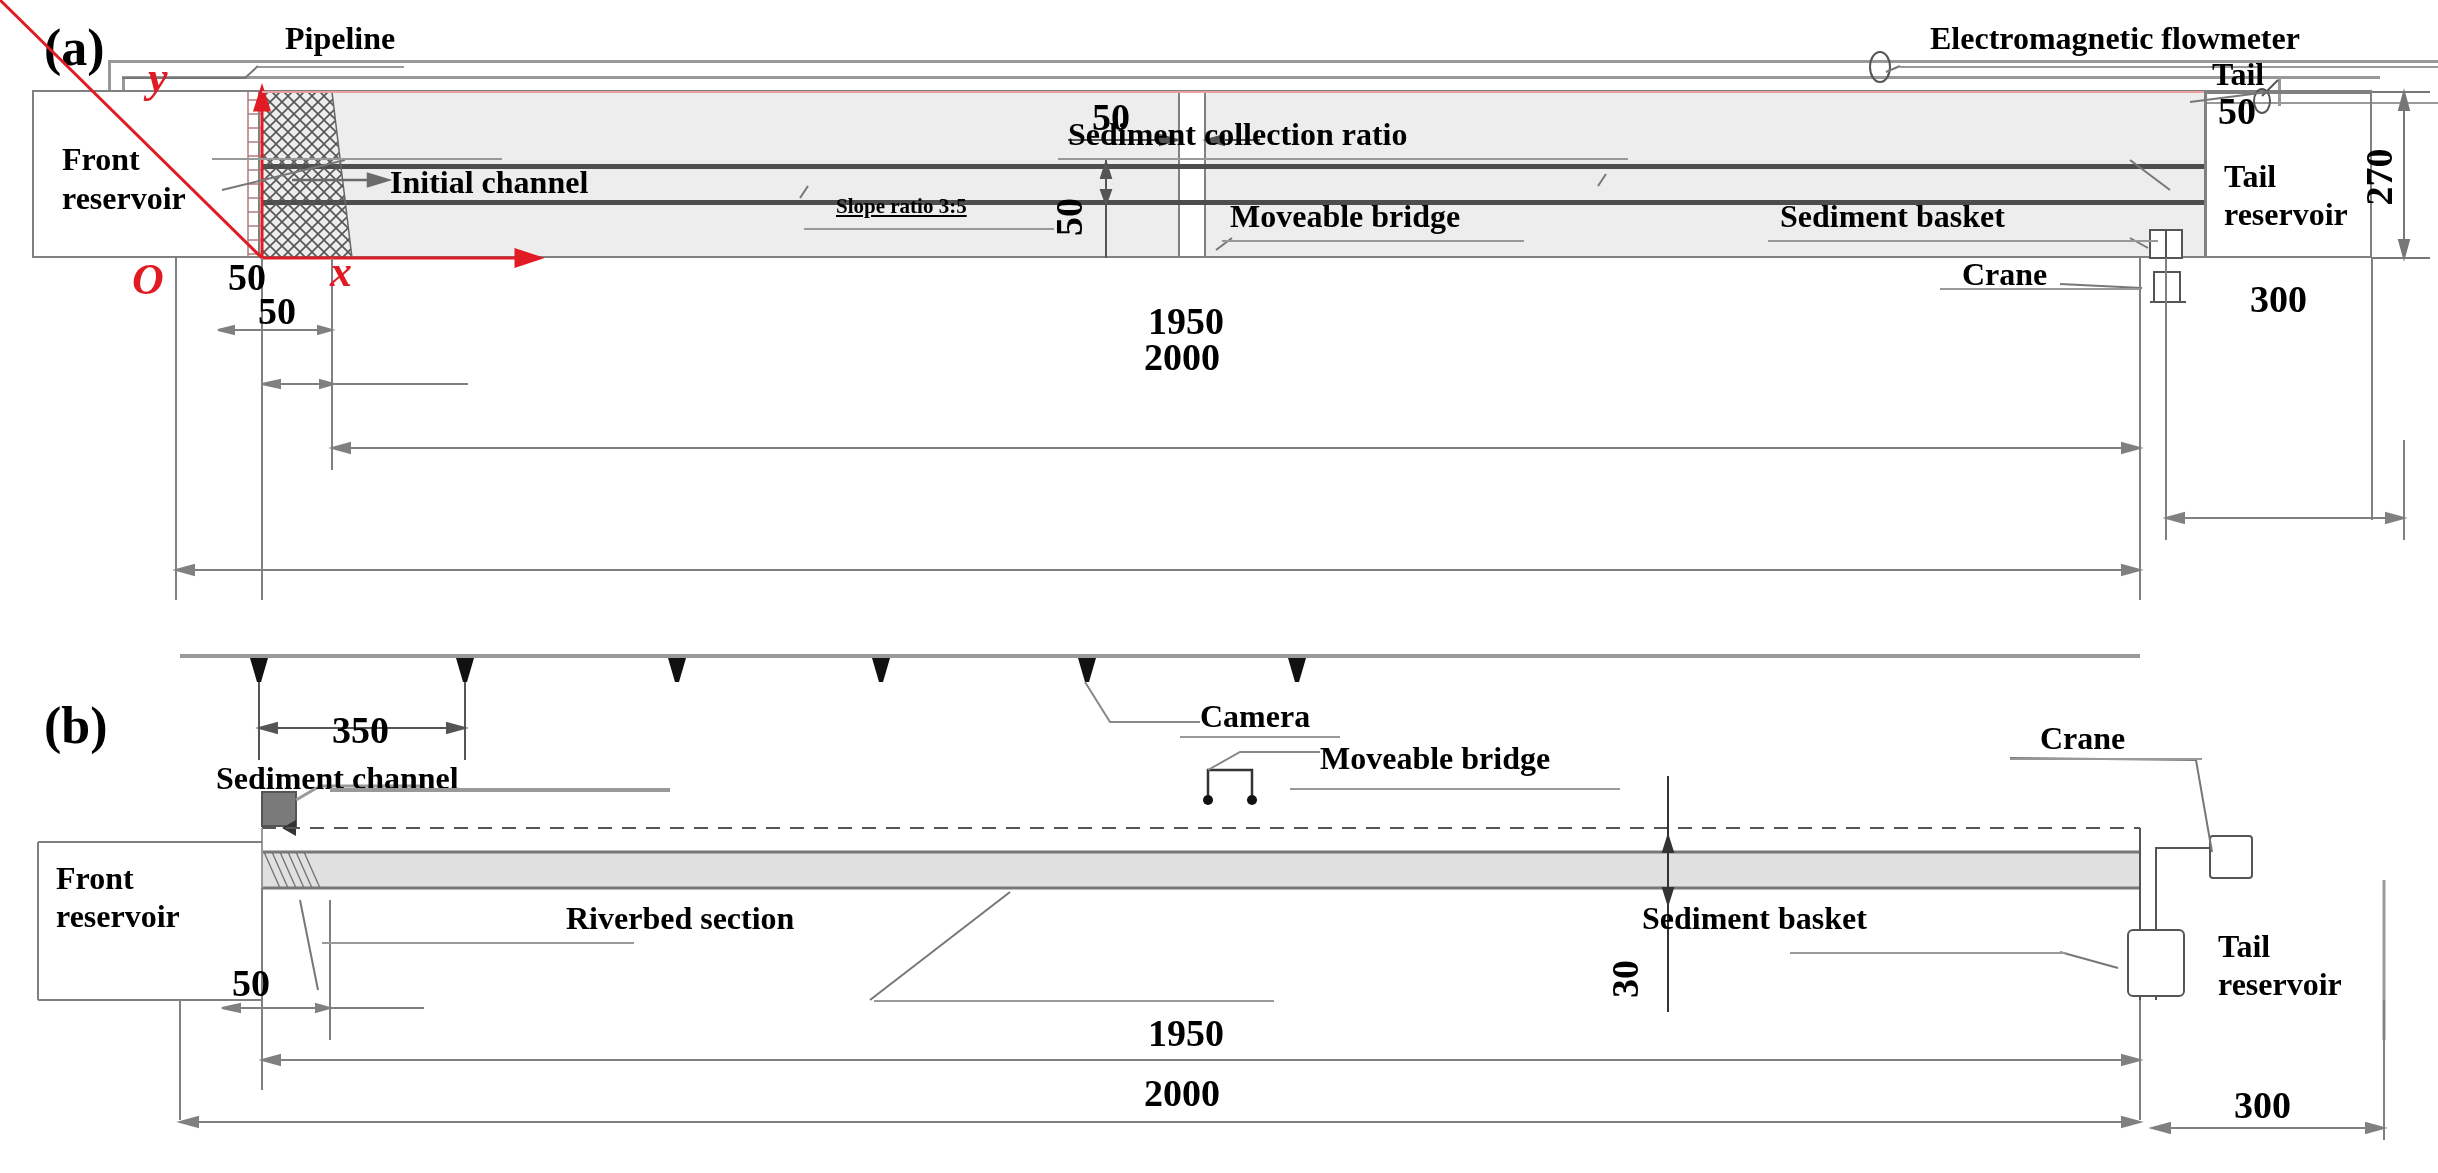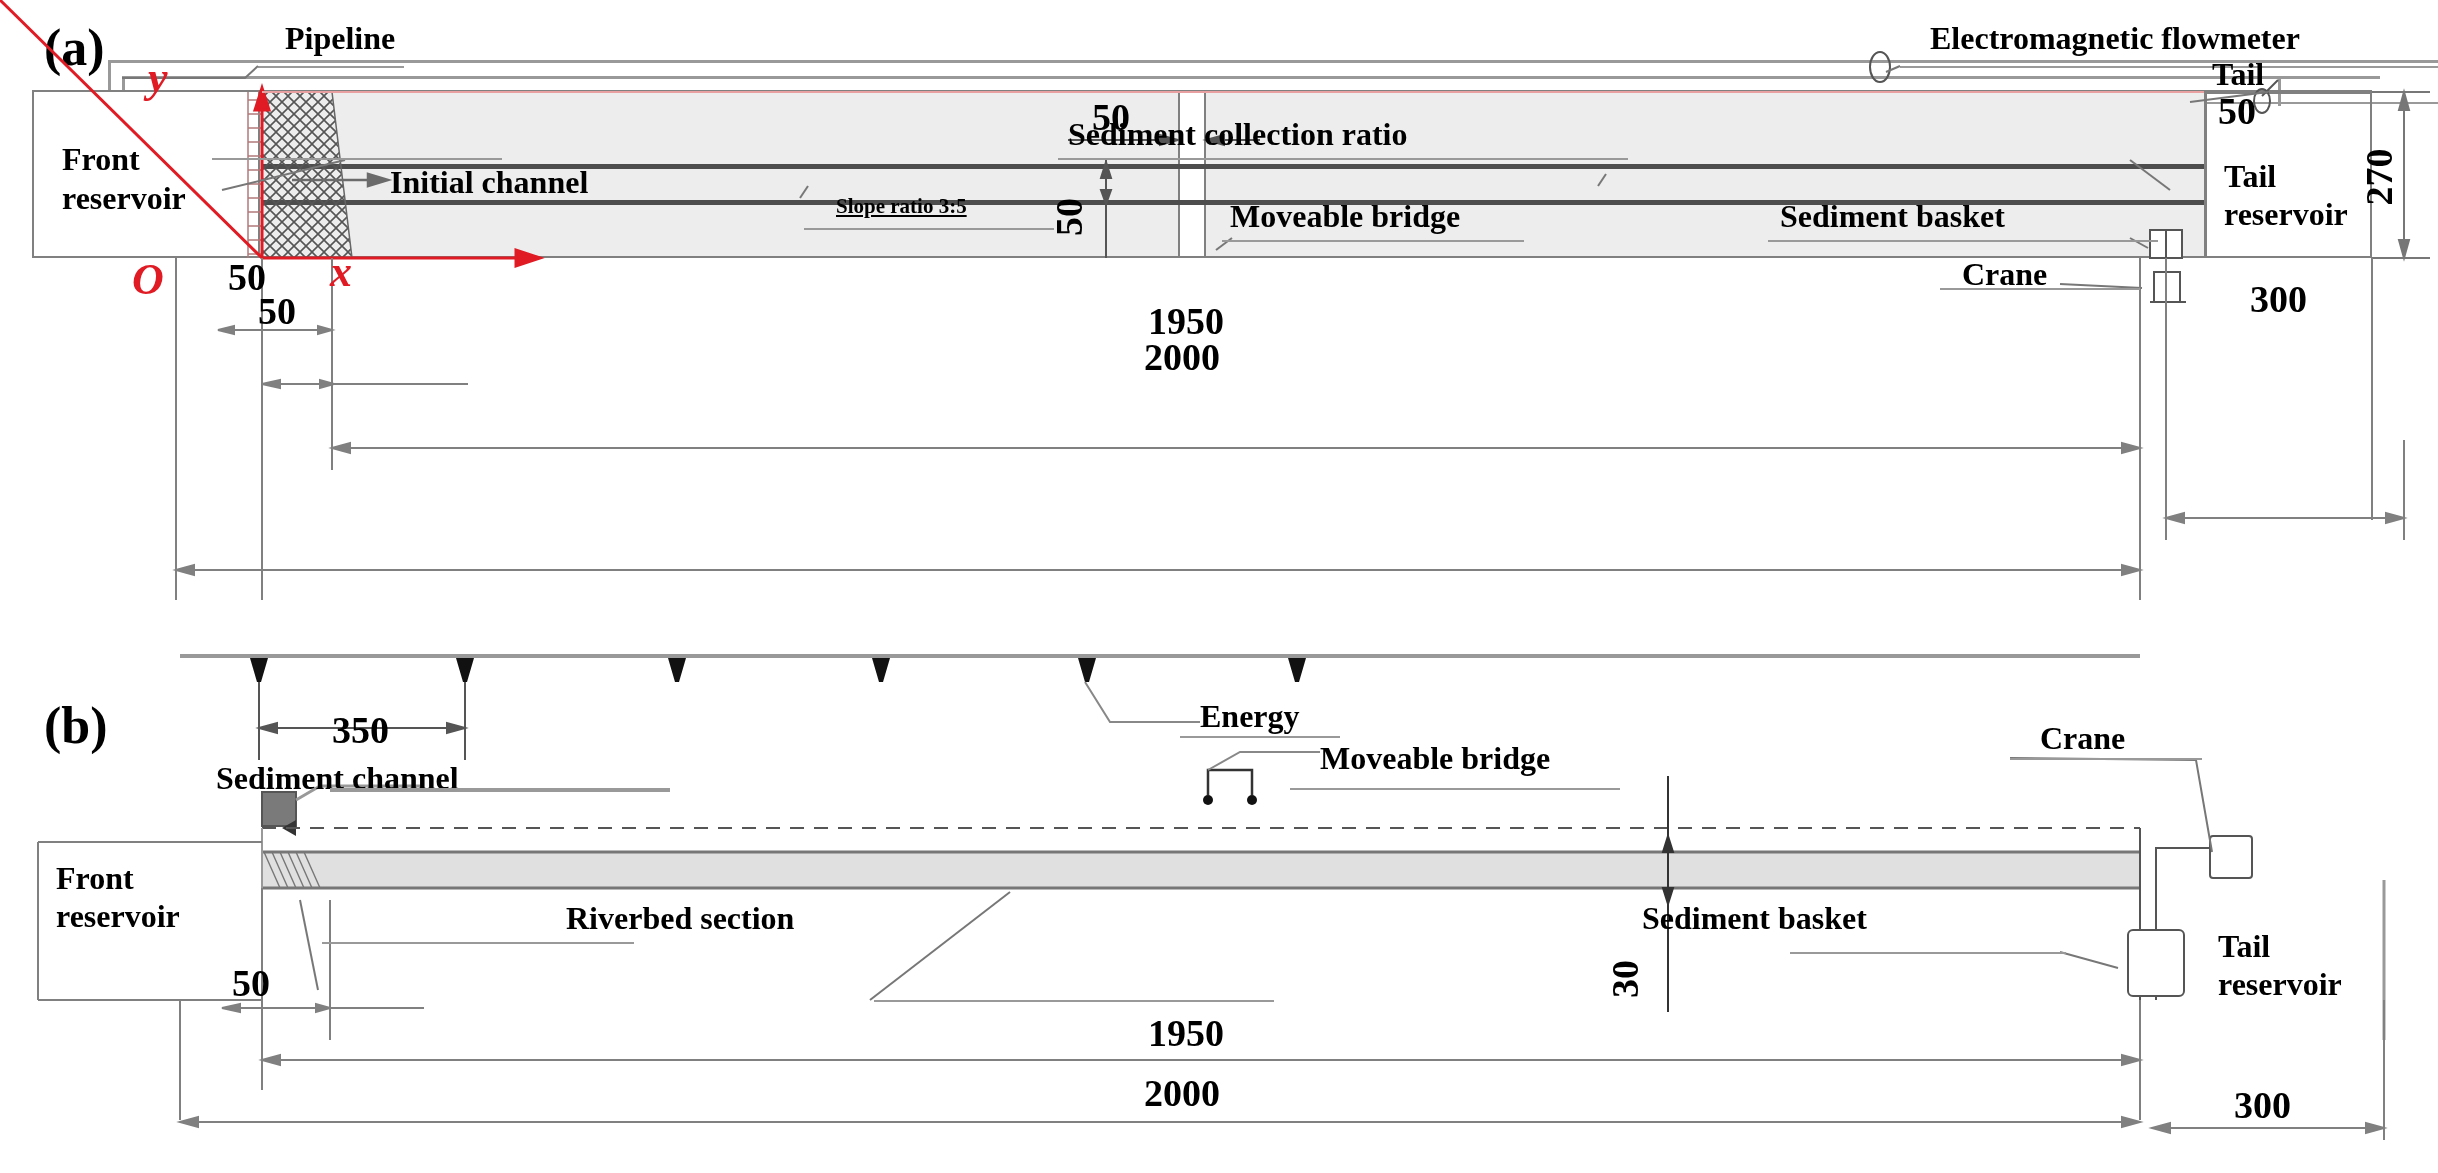--- a/index.html
+++ b/index.html
@@ -327,21 +327,21 @@
       <line x1="180" y1="1122" x2="2140" y2="1122"></line>
       <polygon points="180,1122 198,1117 198,1127"></polygon>
       <polygon points="2140,1122 2122,1117 2122,1127"></polygon>
 
       <line x1="2152" y1="1128" x2="2384" y2="1128"></line>
       <polygon points="2152,1128 2170,1123 2170,1133"></polygon>
       <polygon points="2384,1128 2366,1123 2366,1133"></polygon>
     </g>
   </svg>
 
-  <div class="lbl name-lbl" style="left:1200px; top:700px;">Energy</div>
+  <div class="lbl name-lbl" style="left:1200px; top:700px;">Camera</div>
   <div class="ln ln-h ln-thin" style="left:1180px; top:736px; width:160px;"></div>
 
   <div class="lbl dim-lbl" style="left:332px; top:711px;">350</div>
 
   <div class="lbl name-lbl" style="left:216px; top:762px;">Sediment channel</div>
   <div class="ln ln-h ln-thin" style="left:330px; top:788px; width:340px; height:4px;"></div>
 
   <div class="lbl name-lbl" style="left:1320px; top:742px;">Moveable bridge</div>
   <div class="ln ln-h ln-thin" style="left:1290px; top:788px; width:330px;"></div>
 

